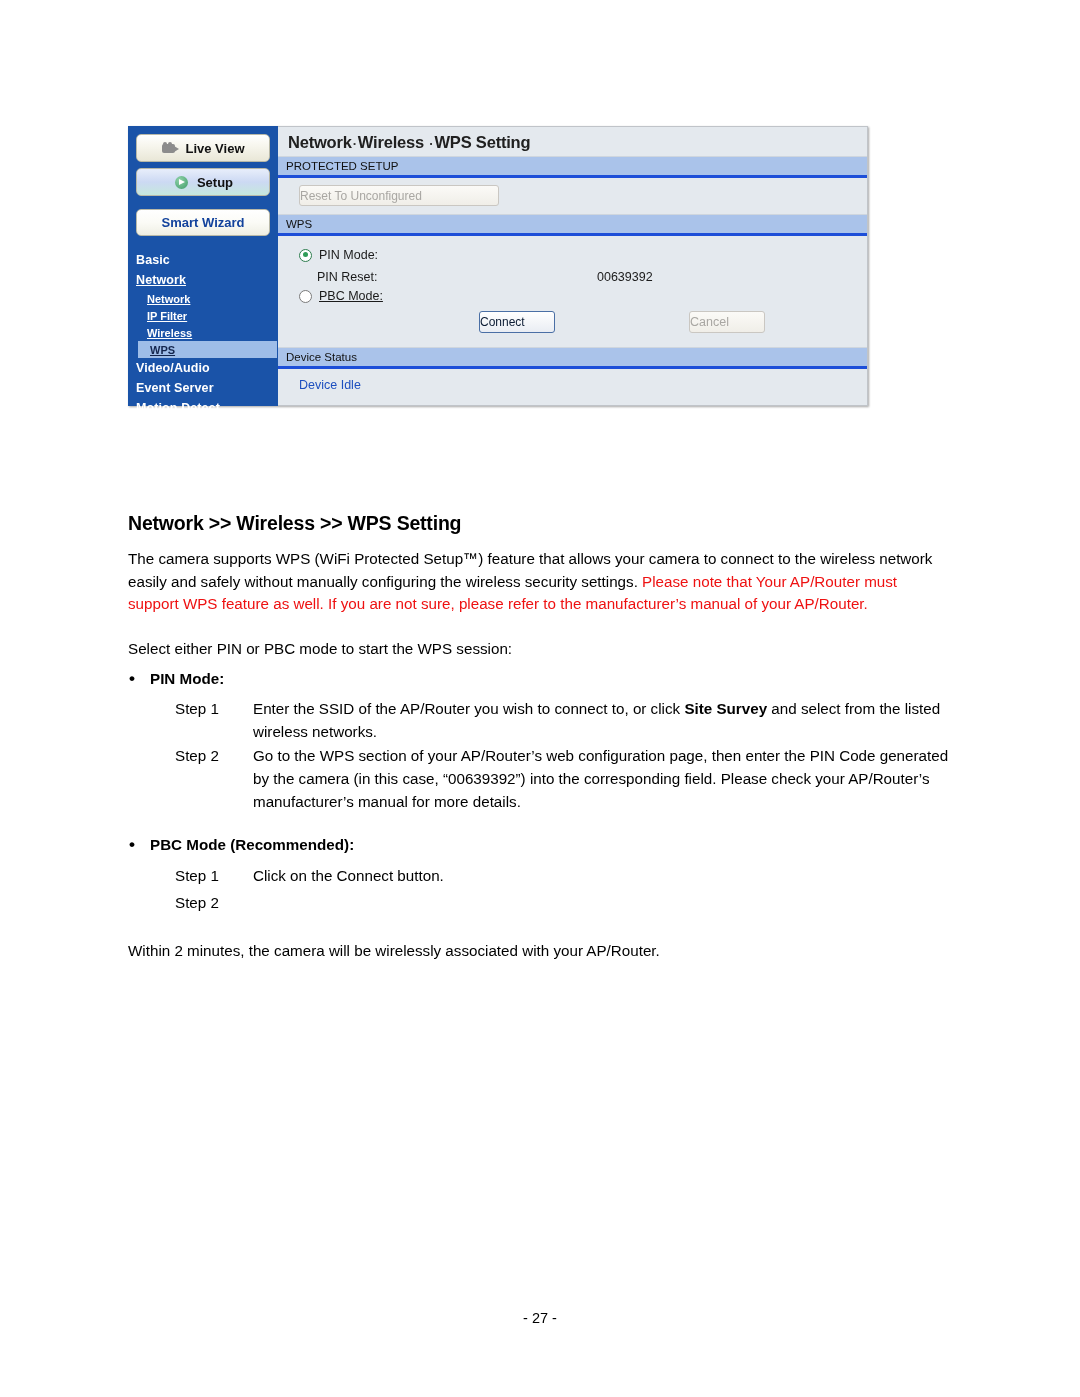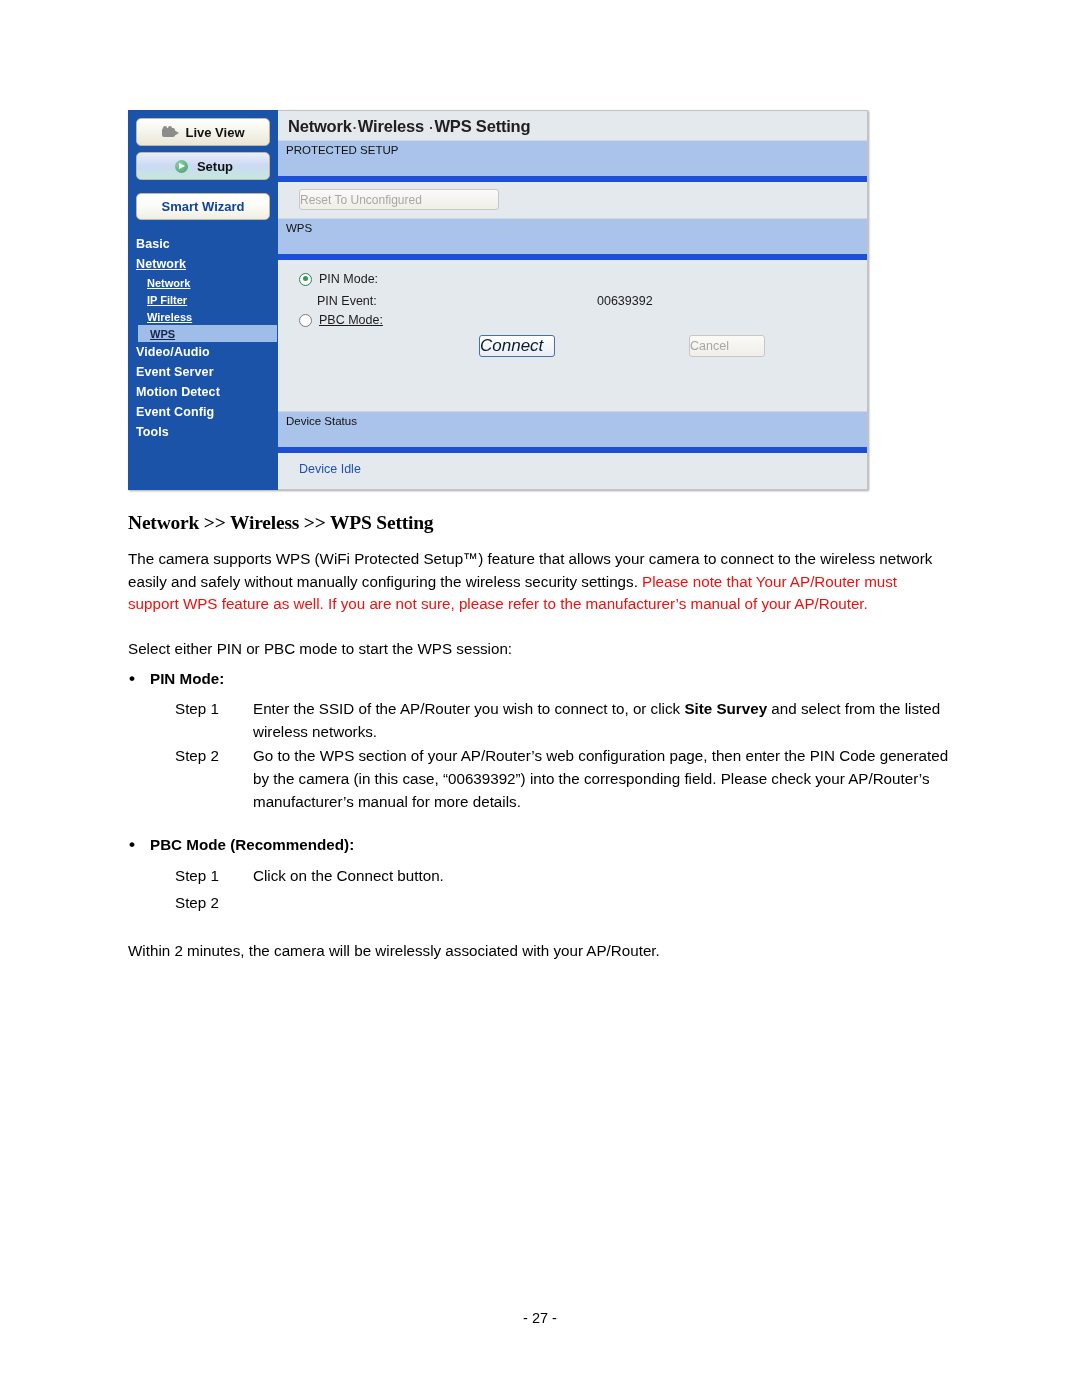--- a/index.html
+++ b/index.html
@@ -13,23 +13,23 @@
     position: relative;
     font-family: "Liberation Sans", sans-serif;
     color: #000000;
     overflow: hidden;
   }
 
   
   .figure {
     position: absolute;
     left: 128px;
-    top: 110px;
+    top: 126px;
     width: 740px;
-    height: 380px;
+    height: 280px;
     display: flex;
     box-shadow: 1px 1px 2px rgba(0,0,0,0.35);
   }
   .sidebar {
     width: 150px;
     background: #1a53a8;
     padding: 8px 0 0 0;
     box-sizing: border-box;
     position: relative;
   }
@@ -149,23 +149,23 @@
     font-weight: bold;
     color: #202020;
     padding: 6px 0 4px 10px;
     letter-spacing: -0.2px;
   }
   .panel-title .dot { font-size: 13px; color: #303030; padding: 0 1px; }
   .bar {
     background: #aac3ea;
     color: #111;
     font-size: 11.5px;
-    padding: 3px 0 20px 8px;
+    padding: 3px 0 3px 8px;
     border-top: 1px solid #cfd6de;
-    border-bottom: 6px solid #1d4ed8;
+    border-bottom: 3px solid #1d4ed8;
   }
 
   .ui-btn {
     display: inline-flex;
     align-items: center;
     justify-content: flex-start;
     height: 20px;
     font-size: 12px;
     font-family: "Liberation Sans", sans-serif;
     background: linear-gradient(to bottom, #fdfdfb, #eceae2);
@@ -204,38 +204,37 @@
   .ssid-input {
     width: 128px; height: 19px;
     border: 1px solid #8a8a8a; background: #fff;
     font-size: 12.5px; font-family: "Liberation Sans", sans-serif;
     padding: 0 3px; box-sizing: border-box; color: #111;
     outline: none;
   }
   .survey-btn { margin-left: 8px; width: 92px; height: 21px; font-size: 12.5px; font-weight: normal; }
   .pbc-row { margin-top: 2px; text-decoration: underline; }
   .action-row { margin-top: 8px; padding-left: 180px; display: flex; align-items: center; }
-  .connect-btn { width: 76px; height: 22px; font-size: 17px; font-style: italic; }
+  .connect-btn { width: 76px; height: 22px; font-size: 12px; }
   .cancel-btn { width: 76px; height: 22px; font-size: 12.5px; margin-left: 134px; }
 
   .status-bar-wrap { position: absolute; left: 0; right: 0; bottom: 0; }
   .status-text {
     color: #1d4fbf; font-size: 12.5px; padding: 9px 0 13px 21px;
   }
 
   
   .doc-h1 {
     position: absolute;
     left: 128px;
     top: 512px;
     font-size: 19.5px;
     font-weight: bold;
     color: #000;
     letter-spacing: -0.2px;
-    font-family: Liberation Serif, serif;
   }
   .doc {
     position: absolute;
     left: 128px;
     width: 822px;
     font-size: 15.2px;
     line-height: 22.5px;
     color: #000;
   }
   #para-intro { top: 548px; }
@@ -339,21 +338,21 @@
     </div>
 
     <div class="form-area">
 
       <div class="radio-row">
         <span class="radio on"></span>
         <span>PIN Mode:</span>
       </div>
 
       <div class="field-row">
-        <span class="field-label">PIN Event:</span>
+        <span class="field-label">PIN Reset:</span>
         <span class="field-value">00639392</span>
       </div>
 
 
       <div class="radio-row pbc-row">
         <span class="radio"></span>
         <span>PBC Mode:</span>
       </div>
 
       <div class="action-row">

